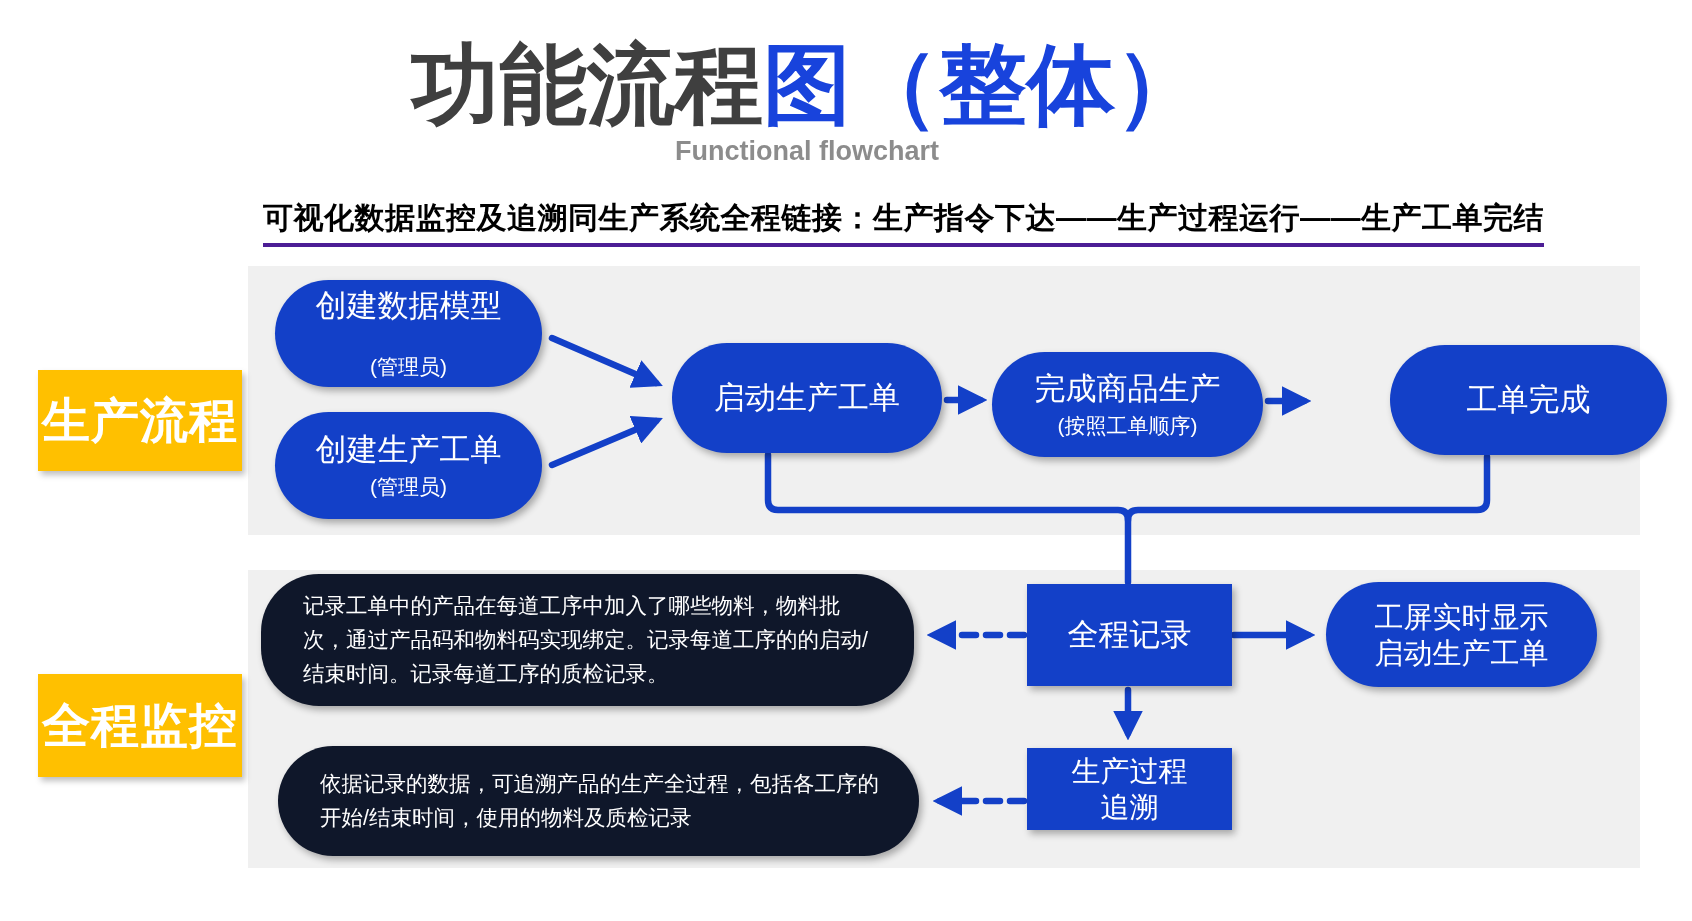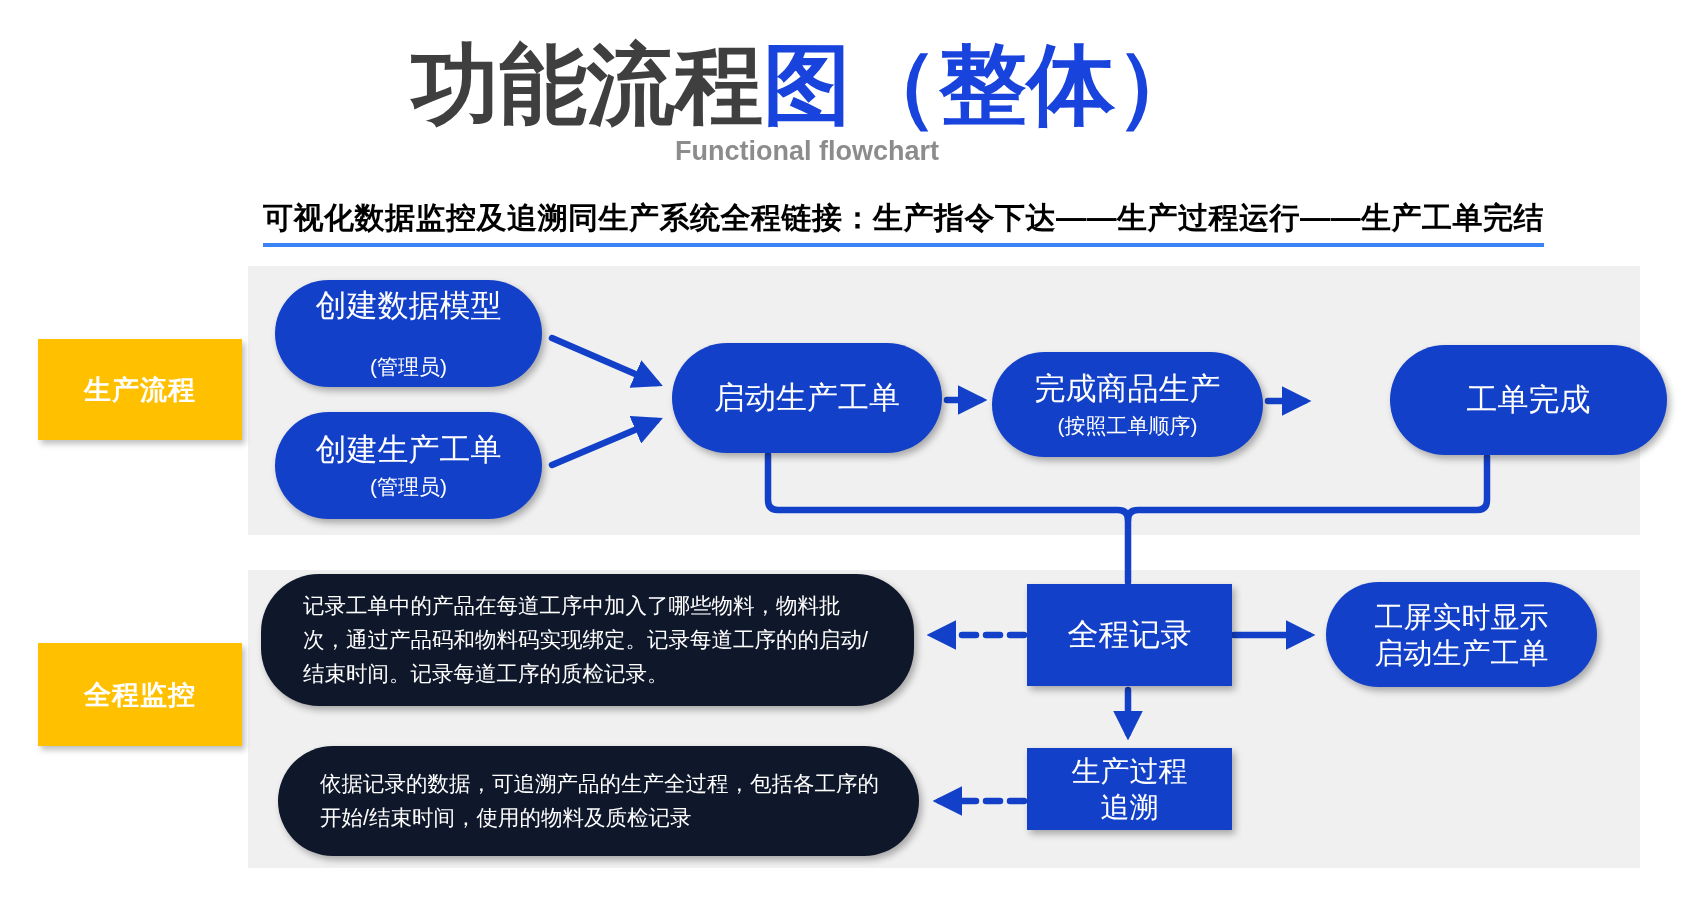--- a/index.html
+++ b/index.html
@@ -10,29 +10,29 @@
   
   .title-wrap{position:absolute;top:34px;left:6px;width:100%;box-sizing:border-box;
     padding-right:90px;text-align:center;}
   .title-line{font-family:"DejaVu Serif",serif;font-weight:bold;font-size:88px;line-height:100px;}
   .title-dark{color:#3f3f3f;}
   .title-blue{color:#1843dc;}
   .subtitle{margin-top:2px;font-size:27px;font-weight:bold;color:#8c8c8c;line-height:30px;}
   
   .heading-wrap{position:absolute;top:198px;left:230px;width:1312px;text-align:center;}
   .heading-text{display:inline-block;font-size:30px;font-weight:900;color:#000;
-    letter-spacing:.5px;border-bottom:4px solid #3b82f6;padding-bottom:4px;white-space:nowrap;margin-left:33px;}
+    letter-spacing:.5px;border-bottom:4px solid #4c1d95;padding-bottom:4px;white-space:nowrap;margin-left:33px;}
   
   .panel{position:absolute;background:#f0f0f0;}
   .panel-top{left:248px;top:266px;width:1392px;height:269px;}
   .panel-bottom{left:248px;top:570px;width:1392px;height:298px;}
   
   .ylabel{position:absolute;left:38px;width:204px;background:#ffc000;color:#fff;
-    font-size:27px;font-weight:bold;display:flex;align-items:center;justify-content:center;
-    box-shadow:3px 4px 6px rgba(0,0,0,.25);letter-spacing:1px;}
+    font-size:48px;font-weight:bold;display:flex;align-items:center;justify-content:center;
+    box-shadow:3px 4px 6px rgba(0,0,0,.25);letter-spacing:1px;margin-top:31px;}
   .ylabel-1{top:339px;height:101px;}
   .ylabel-2{top:643px;height:103px;}
   
   .node{position:absolute;background:#1340c8;color:#fff;display:flex;flex-direction:column;
     align-items:center;justify-content:center;box-shadow:3px 4px 7px rgba(0,0,0,.3);}
   .pill{border-radius:60px;}
   .node .main{font-size:31px;font-weight:500;line-height:38px;white-space:nowrap;}
   .node .sub{font-size:21px;font-weight:400;line-height:28px;margin-top:4px;white-space:nowrap;}
   .n-create-model{left:275px;top:280px;width:267px;height:107px;gap:24px;}
   .n-create-order{left:275px;top:412px;width:267px;height:107px;}

